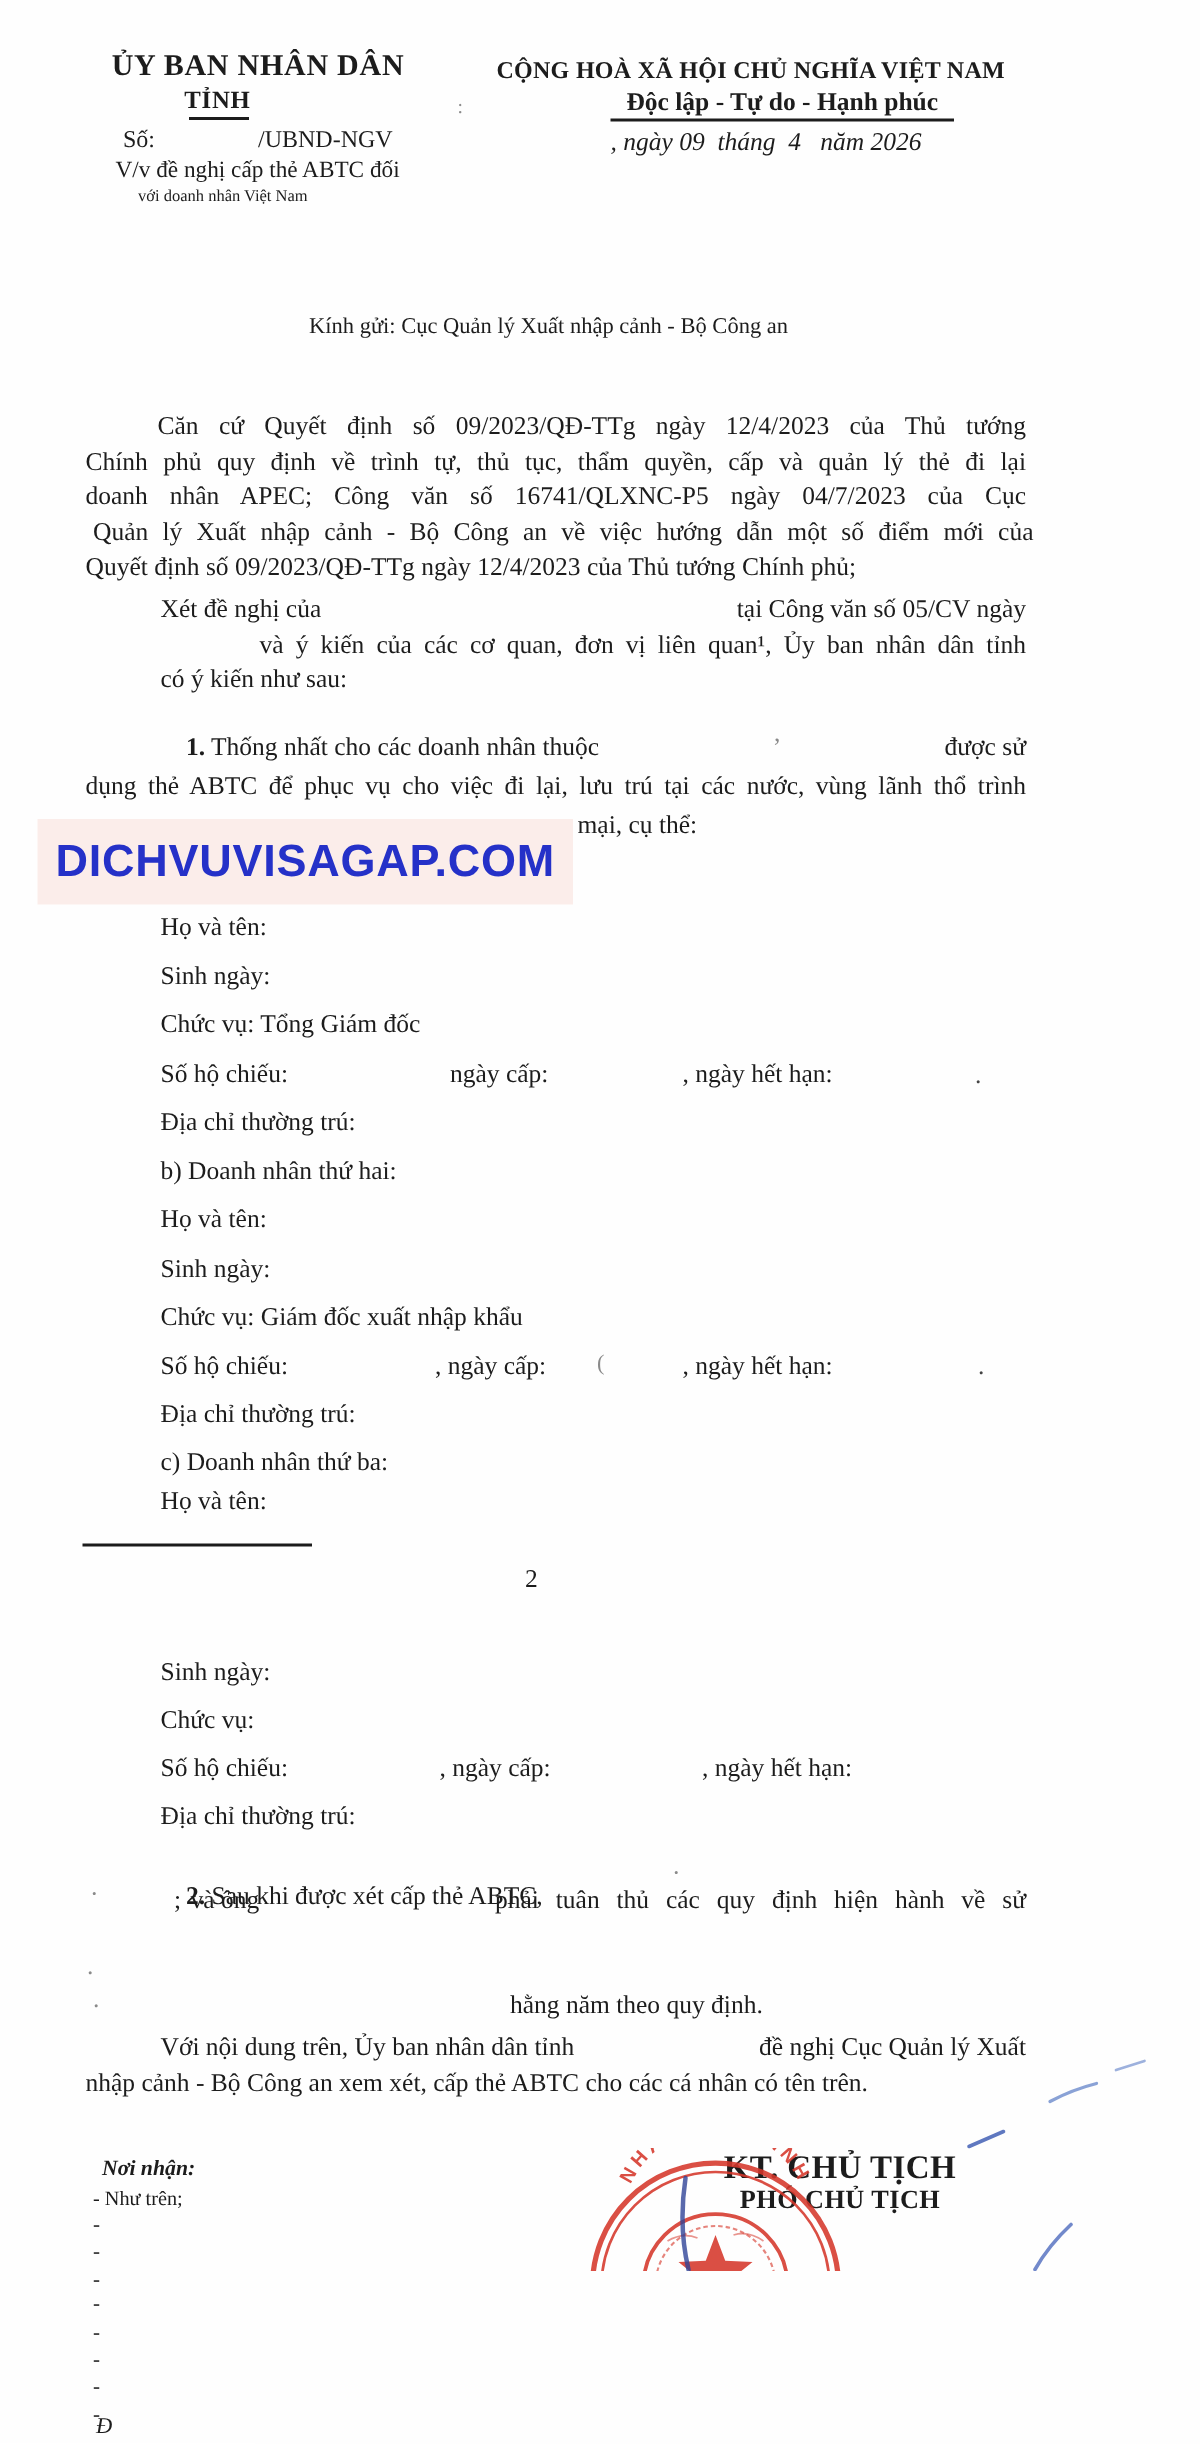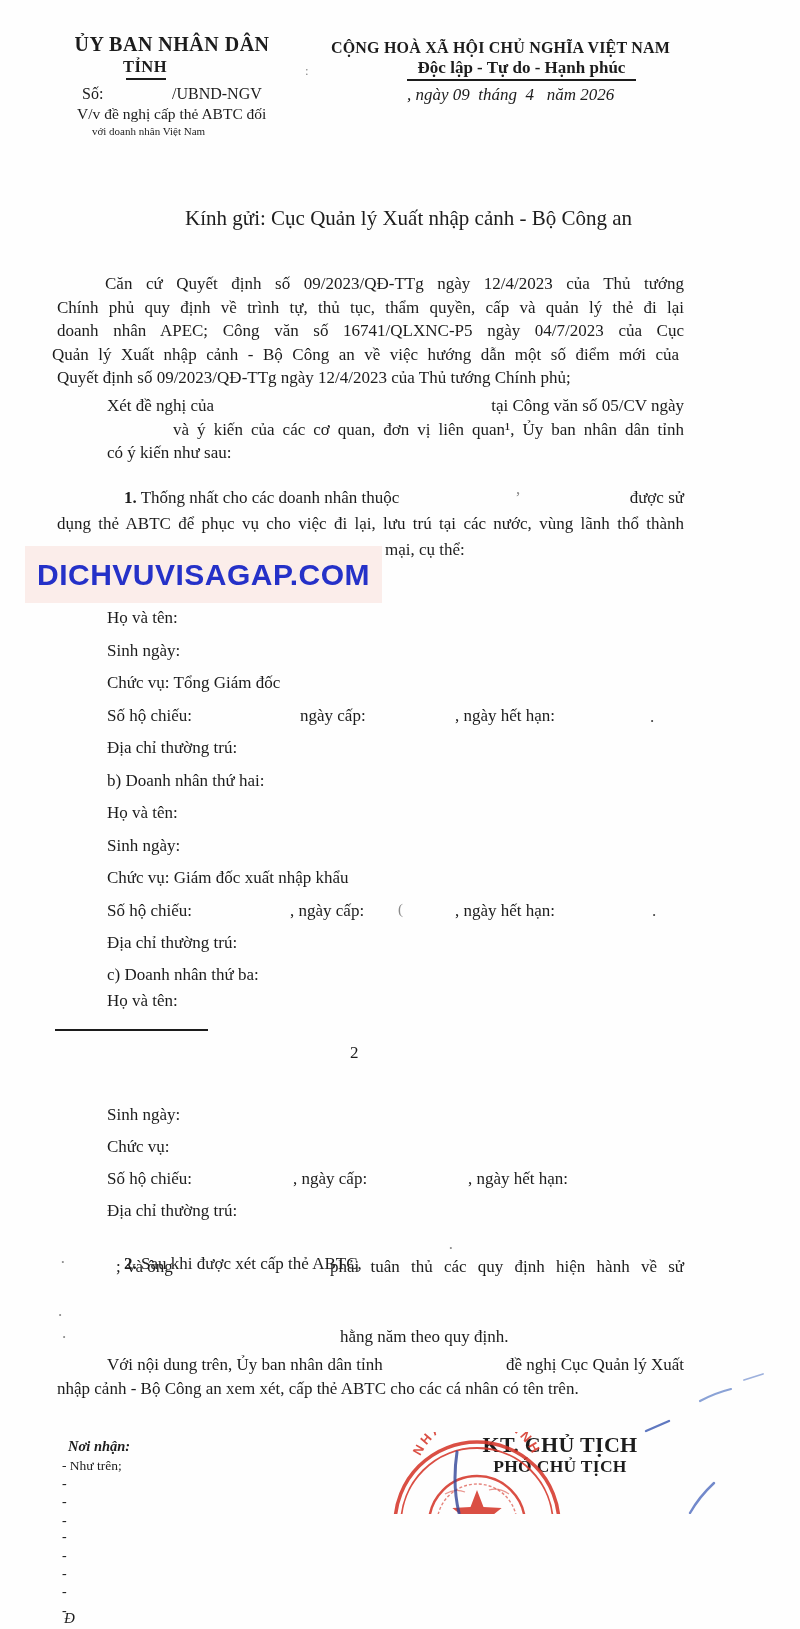--- a/index.html
+++ b/index.html
@@ -33,41 +33,41 @@
   <div class="t" style="left:82px;top:83px;font-size:16px">Số:</div>
   <div class="t" style="left:172px;top:83px;font-size:16px">/UBND-NGV</div>
   <div class="t" style="left:77px;top:103px;font-size:15.5px">V/v đề nghị cấp thẻ ABTC đối</div>
   <div class="t" style="left:92px;top:121px;font-size:11px">với doanh nhân Việt Nam</div>
 
   <div class="t b c" style="left:308px;top:37px;width:385px;font-size:16px;letter-spacing:.2px">CỘNG HOÀ XÃ HỘI CHỦ NGHĨA VIỆT NAM</div>
   <div class="t b c" style="left:404px;top:57px;width:235px;font-size:17px">Độc lập - Tự do - Hạnh phúc</div>
   <div class="hr" style="left:407px;top:79px;width:229px"></div>
   <div class="t i" style="left:407px;top:84px">, ngày 09  tháng  4   năm 2026</div>
 
-  <div class="t" style="left:185px;top:208px;font-size:21px">Kính gửi: Cục Quản lý Xuất nhập cảnh - Bộ Công an</div>
+  <div class="t" style="left:206px;top:208px;font-size:15px">Kính gửi: Cục Quản lý Xuất nhập cảnh - Bộ Công an</div>
 
   <div class="t j" style="left:57px;top:273px;width:627px;padding-left:48px;box-sizing:border-box">Căn cứ Quyết định số 09/2023/QĐ-TTg ngày 12/4/2023 của Thủ tướng</div>
   <div class="t j" style="left:57px;top:297px;width:627px">Chính phủ quy định về trình tự, thủ tục, thẩm quyền, cấp và quản lý thẻ đi lại</div>
   <div class="t j" style="left:57px;top:320px;width:627px">doanh nhân APEC; Công văn số 16741/QLXNC-P5 ngày 04/7/2023 của Cục</div>
-  <div class="t j" style="left:52px;top:344px;width:627px">Quản lý Xuất nhập cảnh - Bộ Công an về việc hướng dẫn một số điểm mới của</div>
+  <div class="t j" style="left:62px;top:344px;width:627px">Quản lý Xuất nhập cảnh - Bộ Công an về việc hướng dẫn một số điểm mới của</div>
   <div class="t" style="left:57px;top:367px;width:627px">Quyết định số 09/2023/QĐ-TTg ngày 12/4/2023 của Thủ tướng Chính phủ;</div>
 
   <div class="t flexline" style="left:107px;top:395px;width:577px">
     <span>Xét đề nghị của</span>
     <span>tại Công văn số 05/CV ngày</span>
   </div>
   <div class="t j" style="left:173px;top:419px;width:511px">và ý kiến của các cơ quan, đơn vị liên quan¹, Ủy ban nhân dân tỉnh</div>
   <div class="t" style="left:107px;top:442px">có ý kiến như sau:</div>
 
   <div class="t" style="left:107px;top:466px">
     <span class="b">1.</span><span> Thống nhất cho các doanh nhân thuộc</span>
   </div>
   <div class="t faint" style="left:516px;top:478px">,</div>
   <div class="t" style="left:600px;top:487px;width:84px;text-align:right">được sử</div>
-  <div class="t j" style="left:57px;top:513px;width:627px">dụng thẻ ABTC để phục vụ cho việc đi lại, lưu trú tại các nước, vùng lãnh thổ thành</div>
+  <div class="t j" style="left:57px;top:513px;width:627px">dụng thẻ ABTC để phục vụ cho việc đi lại, lưu trú tại các nước, vùng lãnh thổ trình</div>
   <div class="t" style="left:385px;top:539px">mại, cụ thể:</div>
 
   <div class="wm">DICHVUVISAGAP.COM</div>
 
   <div class="t" style="left:107px;top:607px">Họ và tên:</div>
   <div class="t" style="left:107px;top:640px">Sinh ngày:</div>
   <div class="t" style="left:107px;top:672px">Chức vụ: Tổng Giám đốc</div>
   <div class="t" style="left:107px;top:705px">Số hộ chiếu:</div>
   <div class="t" style="left:300px;top:705px">ngày cấp:</div>
   <div class="t" style="left:455px;top:705px">, ngày hết hạn:</div>

